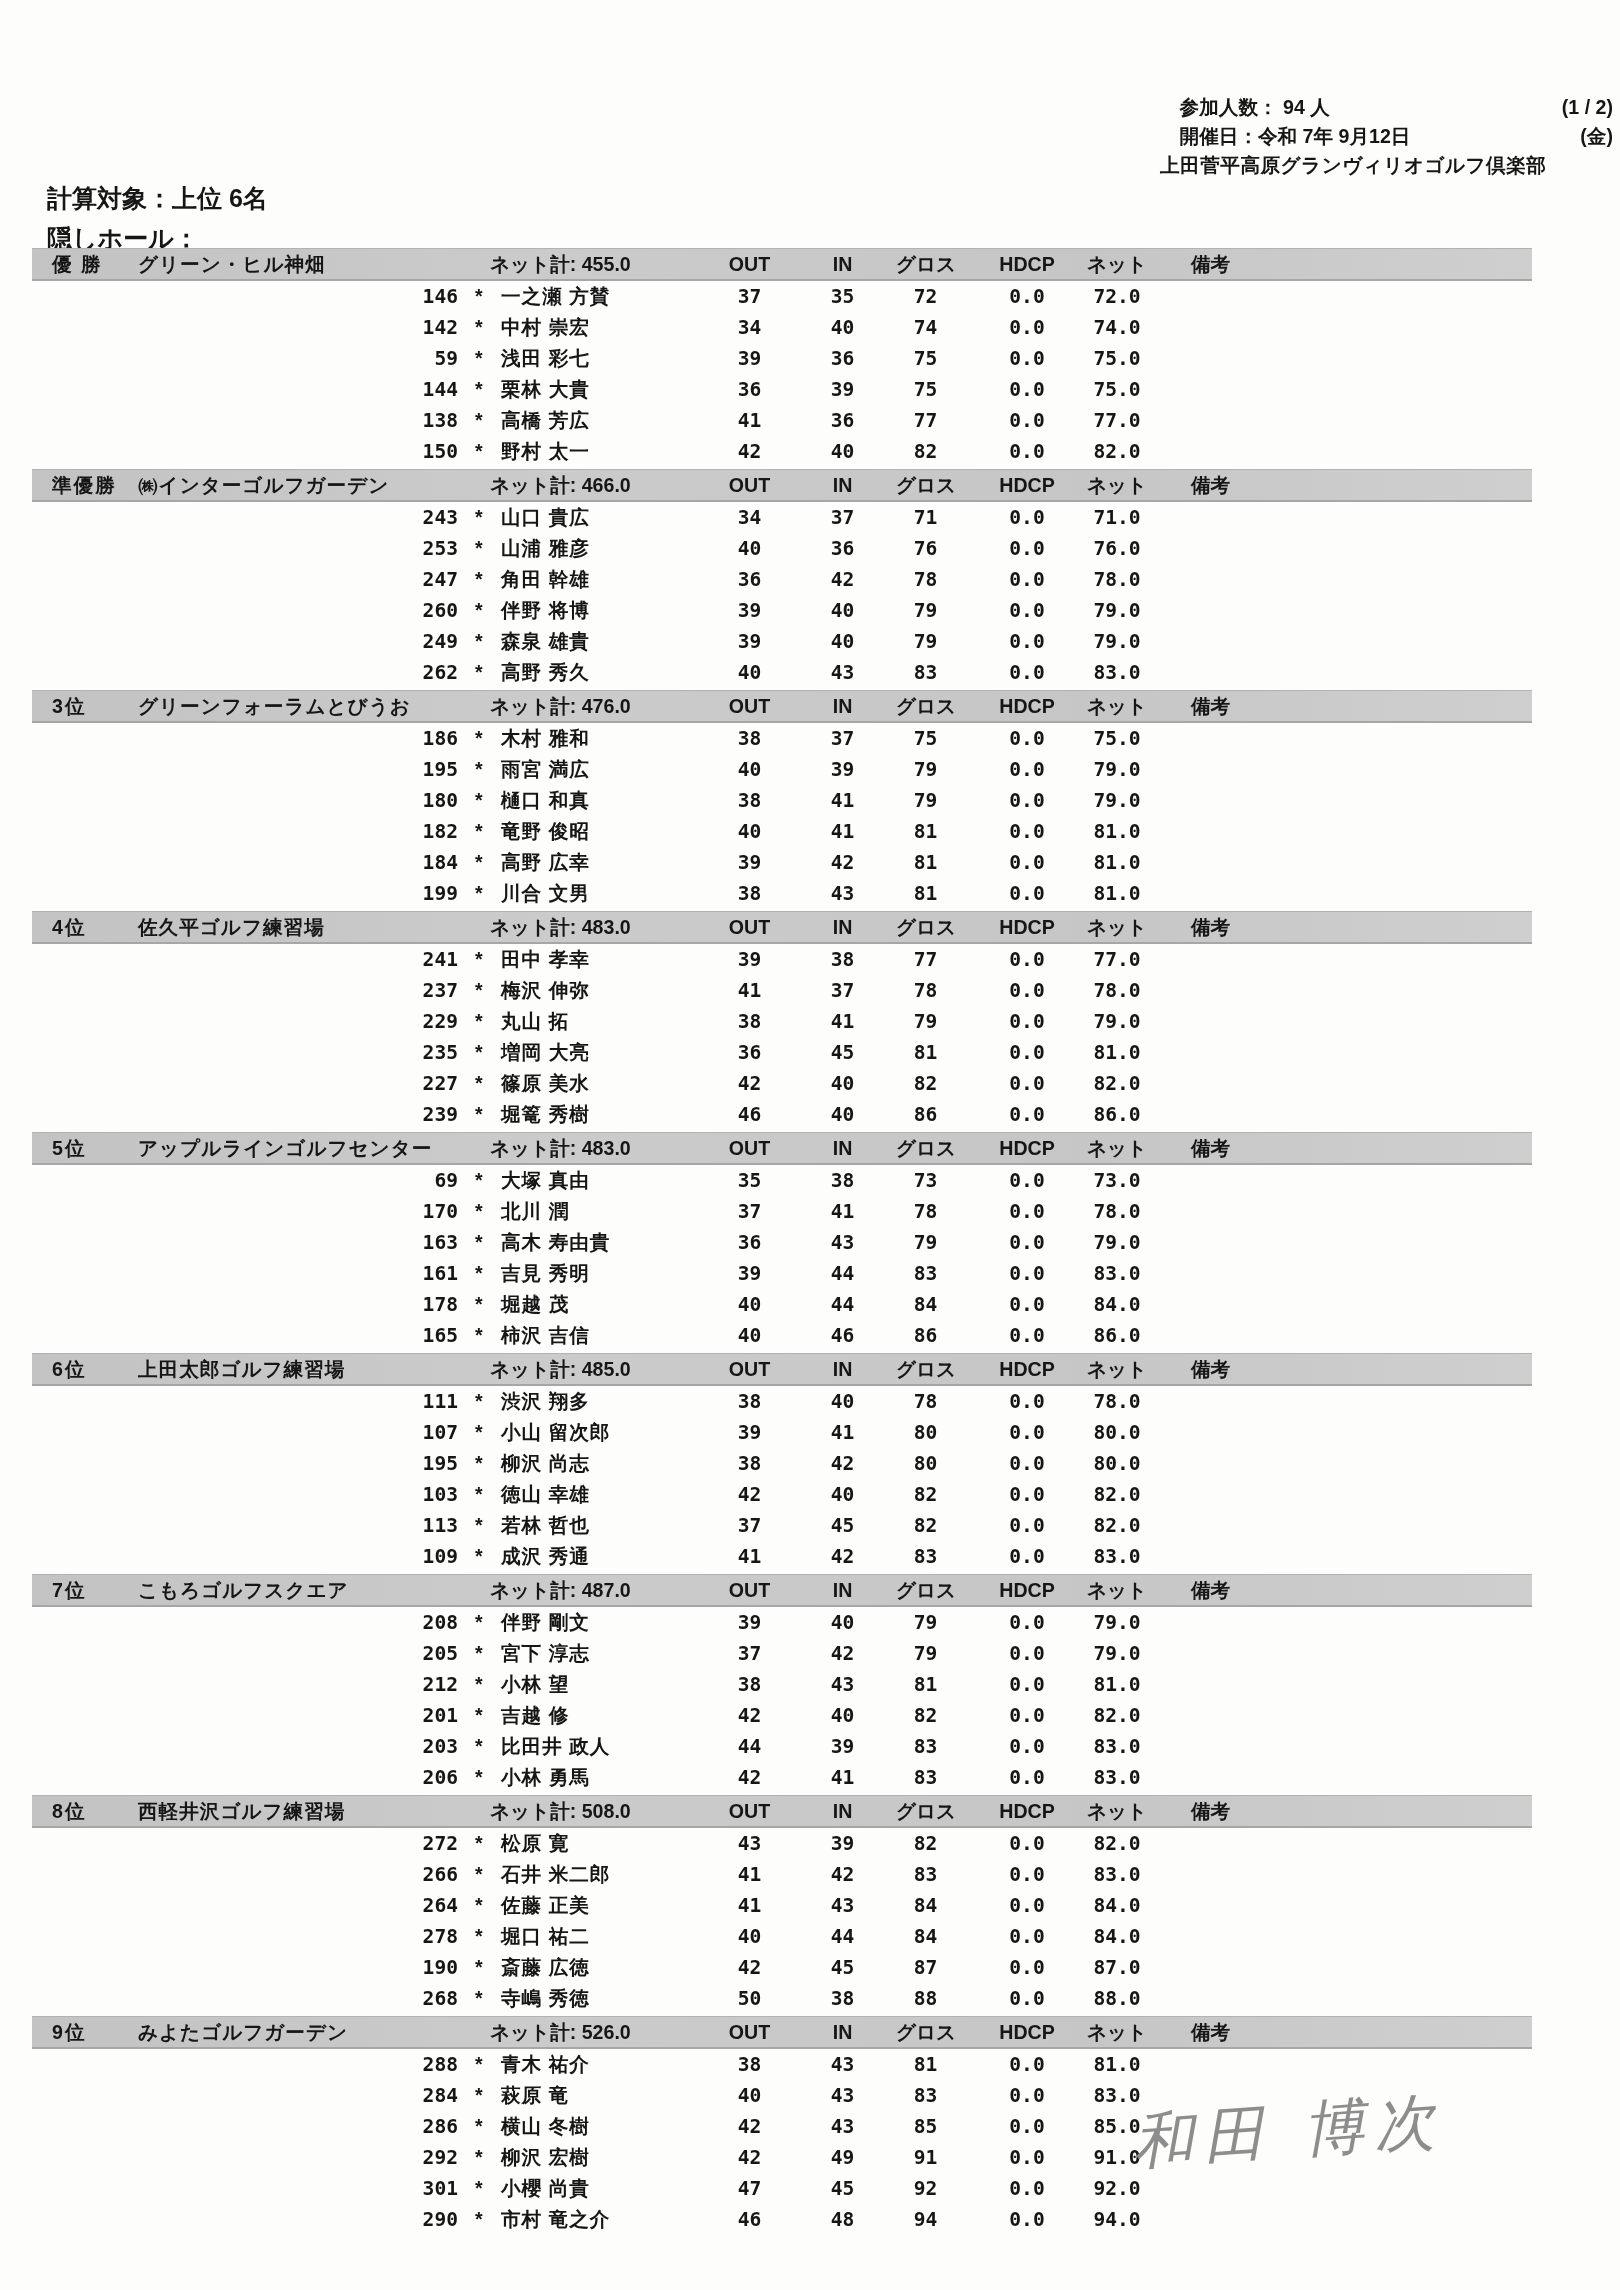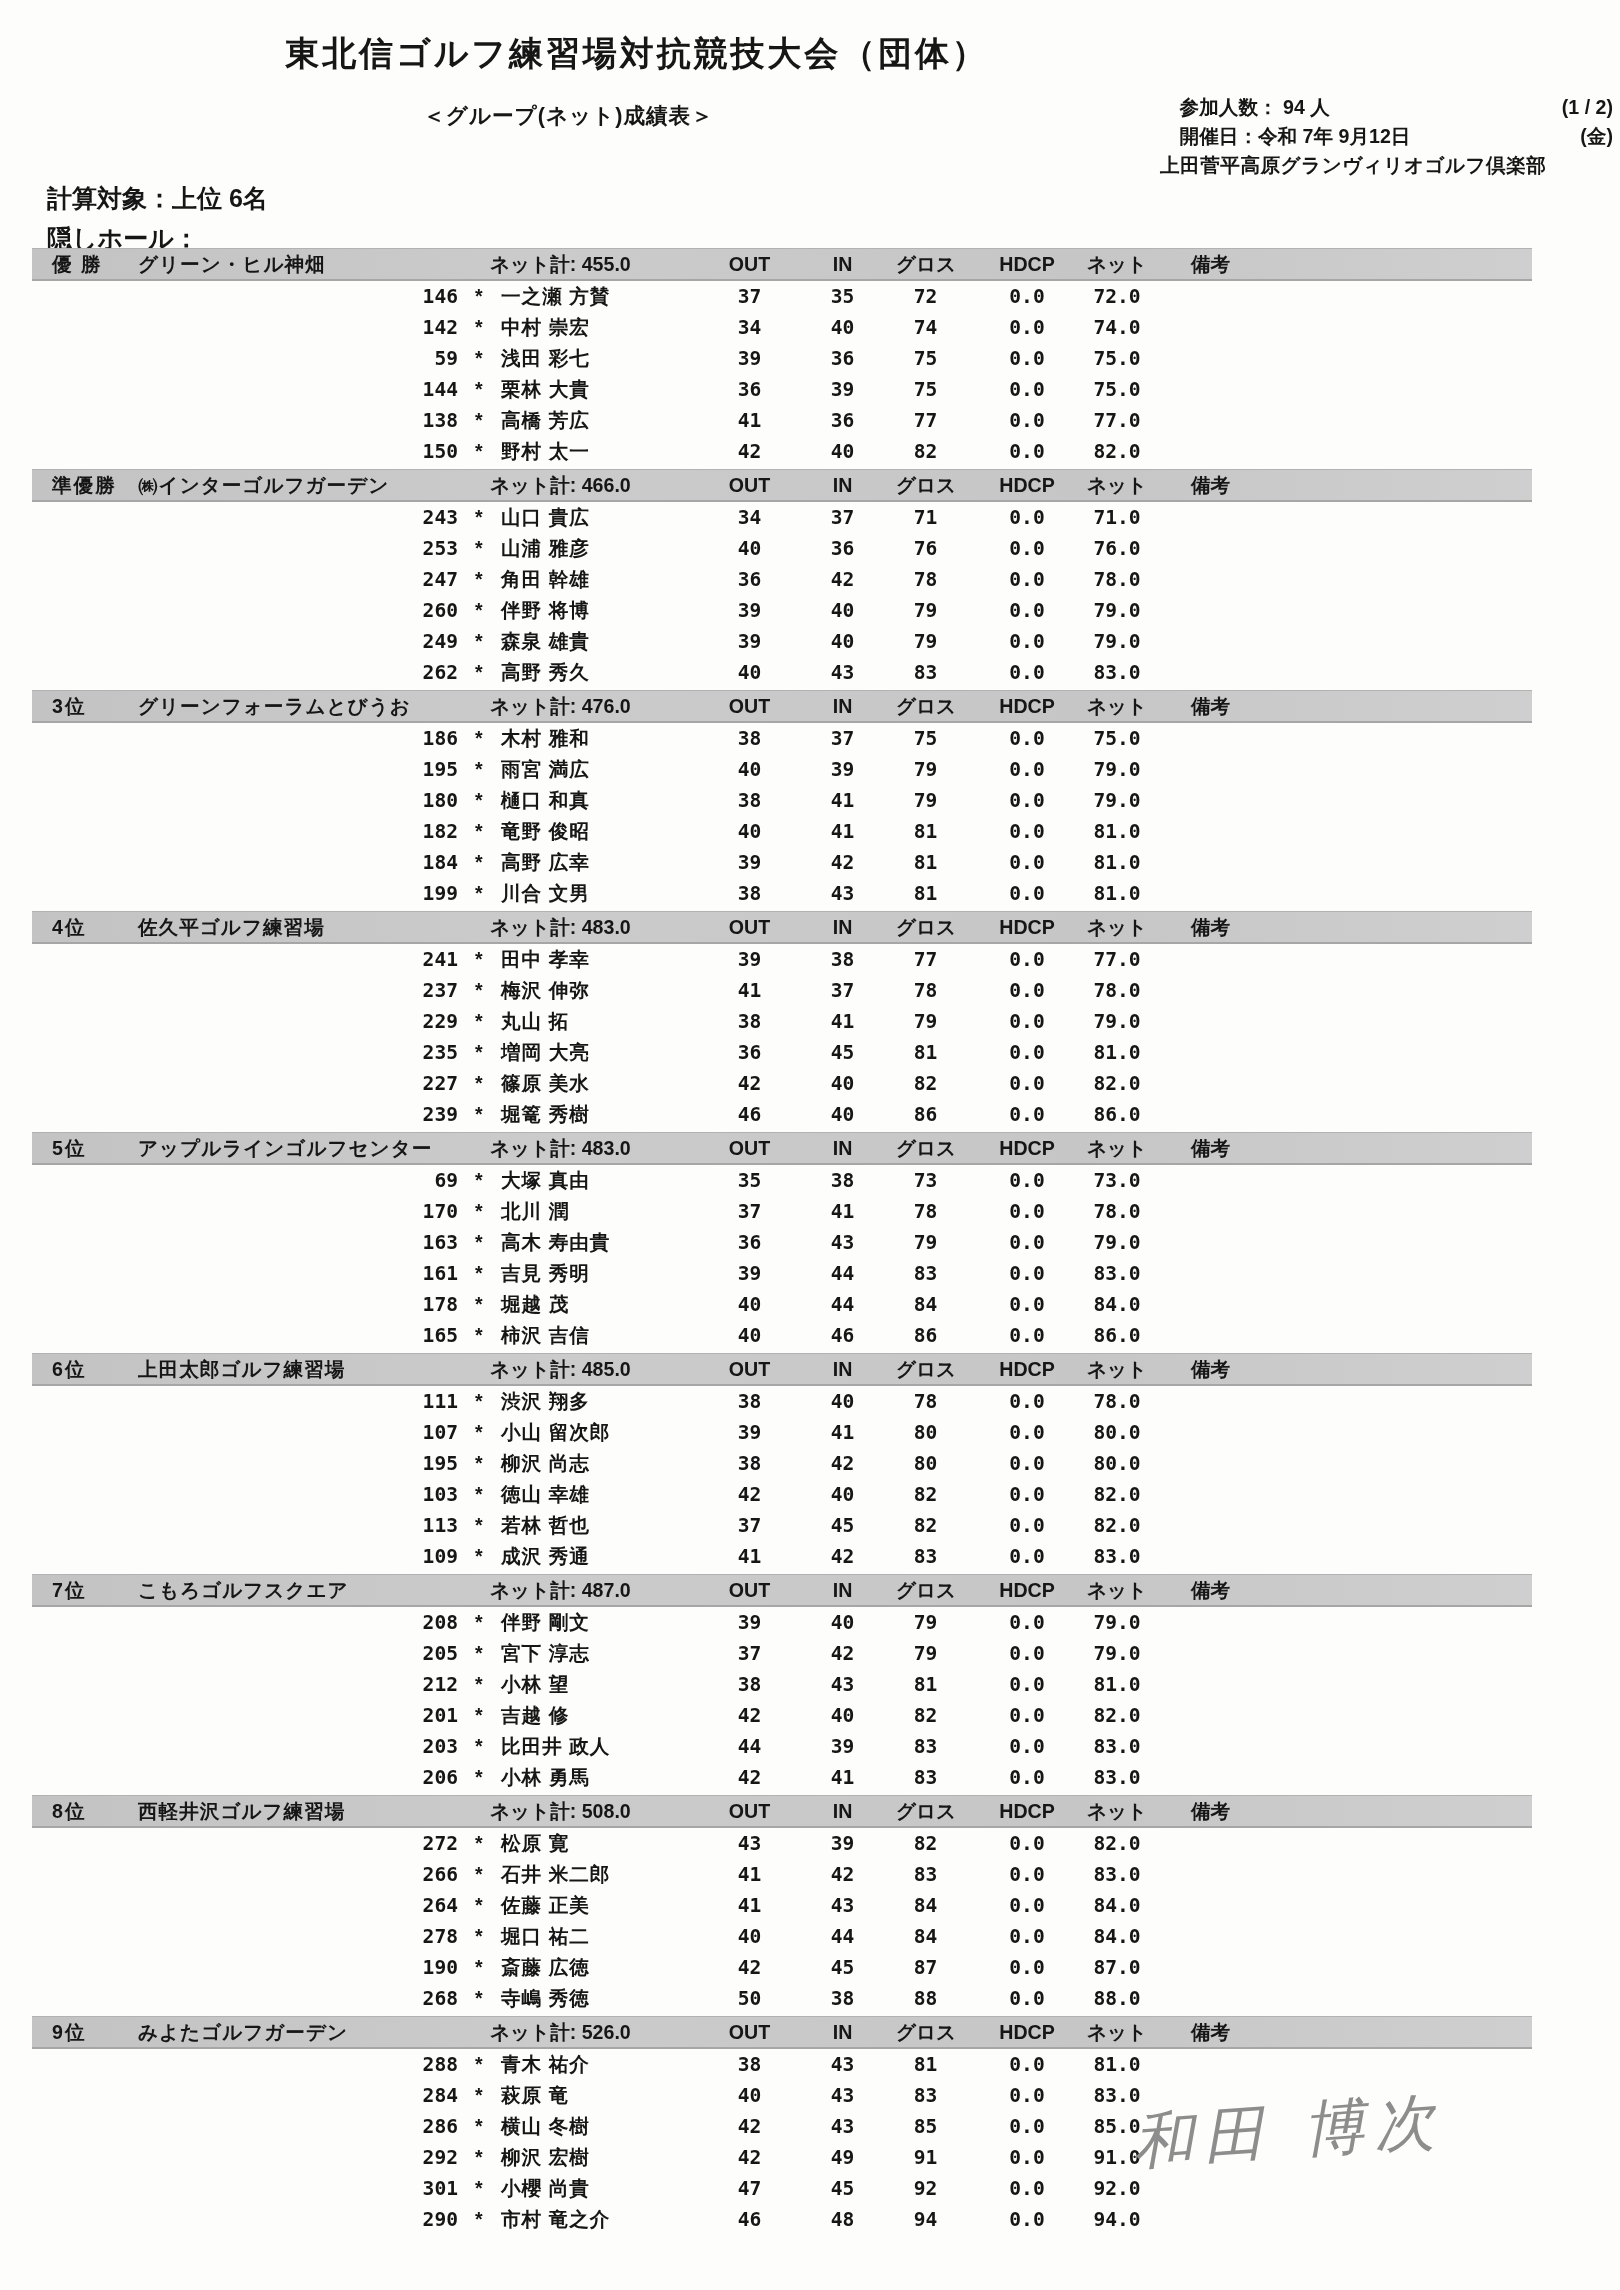--- a/index.html
+++ b/index.html
@@ -116,22 +116,20 @@
     letter-spacing: 9.8px;
     transform: rotate(-4deg);
     white-space: nowrap;
   }
 </style>
 </head>
 <body>
 
 <div class="page">
 
-  <div class="title">東北信ゴルフ練習場対抗競技大会（団体）</div>
-  <div class="subtitle">＜グループ(ネット)成績表＞</div>
 
   <div class="meta-right">
     <div class="mline">
       <span class="indent">参加人数：  94 人</span>
       <span>(1 / 2)</span>
     </div>
     <div class="mline">
       <span class="indent">開催日：令和 7年 9月12日</span>
       <span>(金)</span>
     </div>

